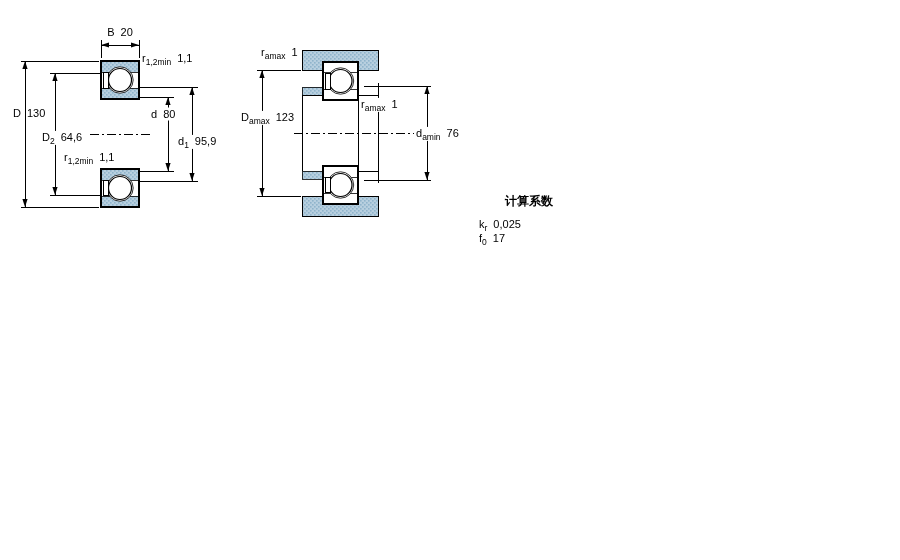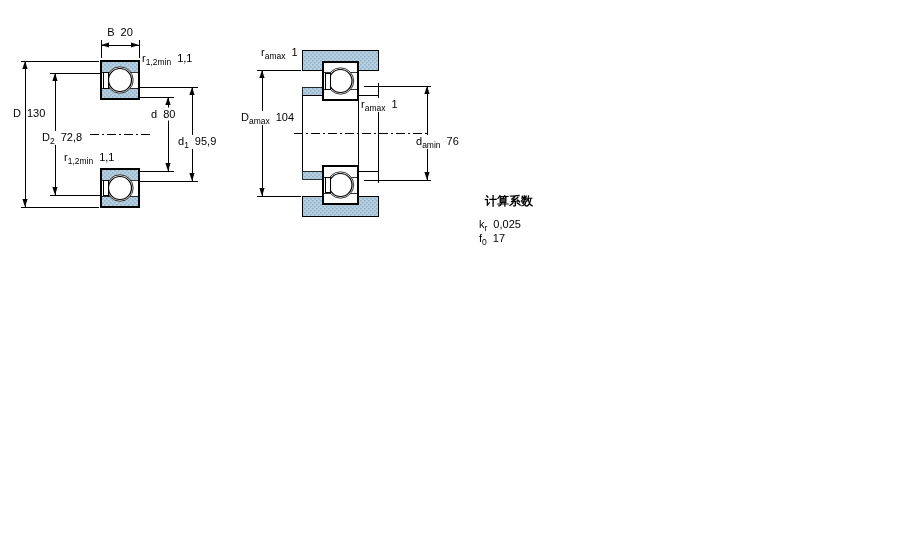--- a/index.html
+++ b/index.html
@@ -7,21 +7,21 @@
           font-family:"Liberation Sans",sans-serif;color:#000;}
   #drawing{position:absolute;left:0;top:0;}
   .lines{shape-rendering:crispEdges;}
   .smooth{shape-rendering:geometricPrecision;}
   .lbl{position:absolute;transform:translate(0,-50%);font-size:11px;line-height:13px;
        white-space:nowrap;z-index:5;}
   .lbl.center{transform:translate(-50%,-50%);}
   .lbl.bg{background:#fff;padding:0 2px;}
   .lbl sub{font-size:8.5px;line-height:8px;}
   .val{margin-left:6px;}
-  .calc-title{font-weight:bold;font-size:12px;}
+  .calc-title{font-weight:bold;font-size:12px;margin-left:20px;}
   .calc-row{font-size:11px;}
 </style>
 </head>
 <body>
 
 <div id="canvas">
 
   <svg id="drawing" width="900" height="560" viewBox="0 0 900 560">
     <defs>
       <pattern id="dots" width="4" height="4" patternUnits="userSpaceOnUse">
@@ -121,35 +121,35 @@
       </g>
     </g>
   </svg>
 
   <span class="lbl center" style="left:120px;top:32px"><span>B</span><span class="val">20</span></span>
 
   <span class="lbl" style="left:142px;top:59px"><span>r</span><sub>1,2min</sub><span class="val">1,1</span></span>
 
   <span class="lbl" style="left:13px;top:113px"><span>D</span><span class="val">130</span></span>
 
-  <span class="lbl bg" style="left:40px;top:138px"><span>D</span><sub>2</sub><span class="val">72,8</span></span>
+  <span class="lbl bg" style="left:40px;top:138px"><span>D</span><sub>2</sub><span class="val">64,6</span></span>
 
   <span class="lbl bg" style="left:62px;top:158px"><span>r</span><sub>1,2min</sub><span class="val">1,1</span></span>
 
   <span class="lbl bg" style="left:149px;top:114px"><span>d</span><span class="val">80</span></span>
 
   <span class="lbl bg" style="left:176px;top:142px"><span>d</span><sub>1</sub><span class="val">95,9</span></span>
 
   <span class="lbl" style="left:261px;top:53px"><span>r</span><sub>amax</sub><span class="val">1</span></span>
 
-  <span class="lbl bg" style="left:239px;top:118px"><span>D</span><sub>amax</sub><span class="val">104</span></span>
+  <span class="lbl bg" style="left:239px;top:118px"><span>D</span><sub>amax</sub><span class="val">123</span></span>
 
   <span class="lbl bg" style="left:359px;top:105px"><span>r</span><sub>amax</sub><span class="val">1</span></span>
 
-  <span class="lbl bg" style="left:414px;top:142px"><span>d</span><sub>amin</sub><span class="val">76</span></span>
+  <span class="lbl bg" style="left:414px;top:134px"><span>d</span><sub>amin</sub><span class="val">76</span></span>
 
   <div>
     <span class="lbl calc-title" style="left:485px;top:201px">计算系数</span>
     <span class="lbl calc-row" style="left:479px;top:225px"><span>k</span><sub>r</sub><span class="val">0,025</span></span>
     <span class="lbl calc-row" style="left:479px;top:239px"><span>f</span><sub>0</sub><span class="val">17</span></span>
   </div>
 
 </div>
 
 </body></html>

